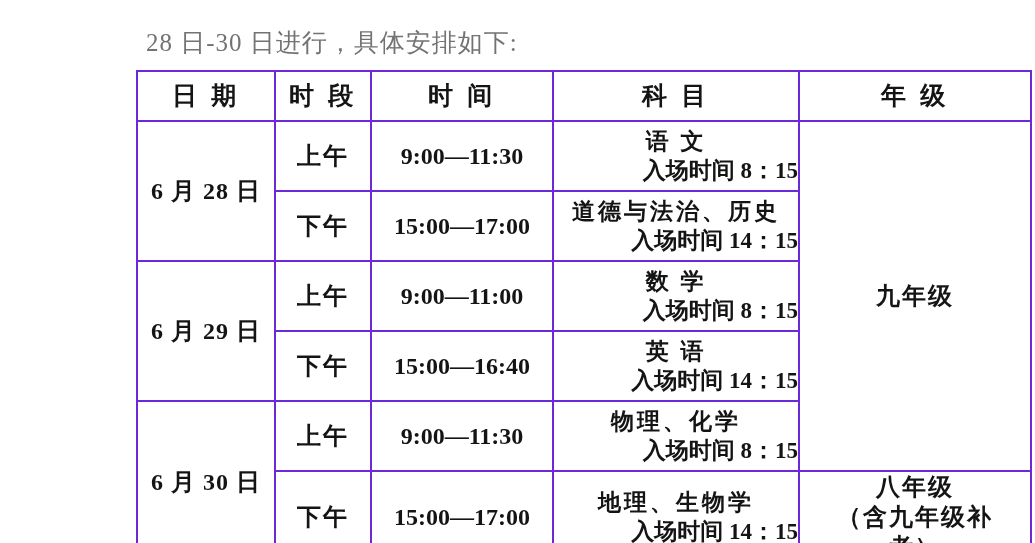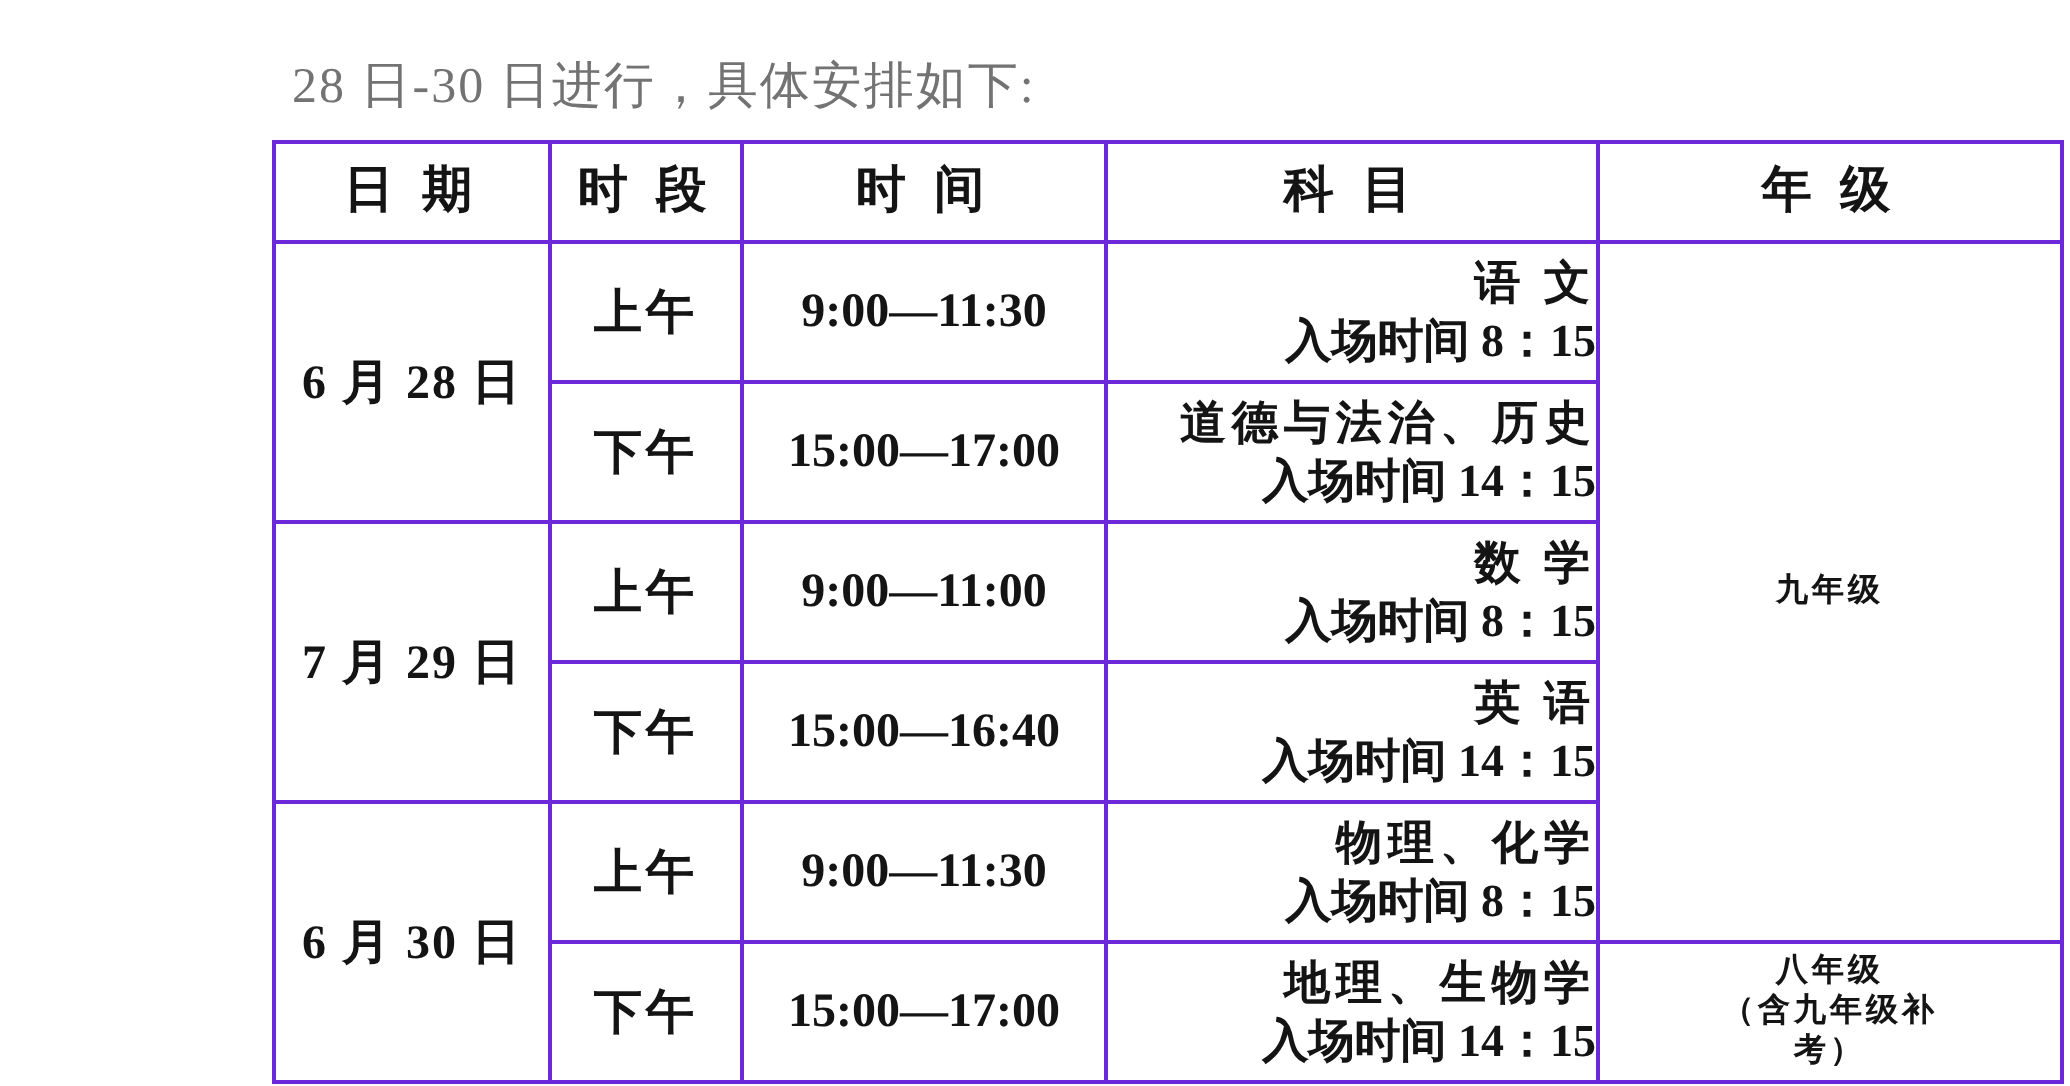--- a/index.html
+++ b/index.html
@@ -77,29 +77,28 @@
     letter-spacing: 0px;
   }
   .cell-subject {
     font-size: 23px;
     line-height: 1.28;
     padding: 2px 4px;
   }
   .subj-main {
     display: block;
     letter-spacing: 3px;
-    text-align: right;
   }
   .subj-sub {
     display: block;
     letter-spacing: 0px;
     text-align: right;
   }
   .cell-grade {
-    font-size: 16px;
+    font-size: 24px;
     letter-spacing: 2px;
     line-height: 1.25;
   }
   .grade-multi {
     display: block;
     padding: 0 4px;
   }
   .grade-line {
     display: block;
   }
@@ -159,21 +158,21 @@
       <tr>
         <td class="cell-period">下午</td>
         <td class="cell-time">15:00—17:00</td>
         <td class="cell-subject">
           <span class="subj-main">道德与法治、历史</span>
           <span class="subj-sub">入场时间 14：15</span>
         </td>
       </tr>
 
       <tr>
-        <td class="cell-date" rowspan="2">7 月 29 日</td>
+        <td class="cell-date" rowspan="2">6 月 29 日</td>
         <td class="cell-period">上午</td>
         <td class="cell-time">9:00—11:00</td>
         <td class="cell-subject">
           <span class="subj-main">数  学</span>
           <span class="subj-sub">入场时间 8：15</span>
         </td>
       </tr>
 
       <tr>
         <td class="cell-period">下午</td>

